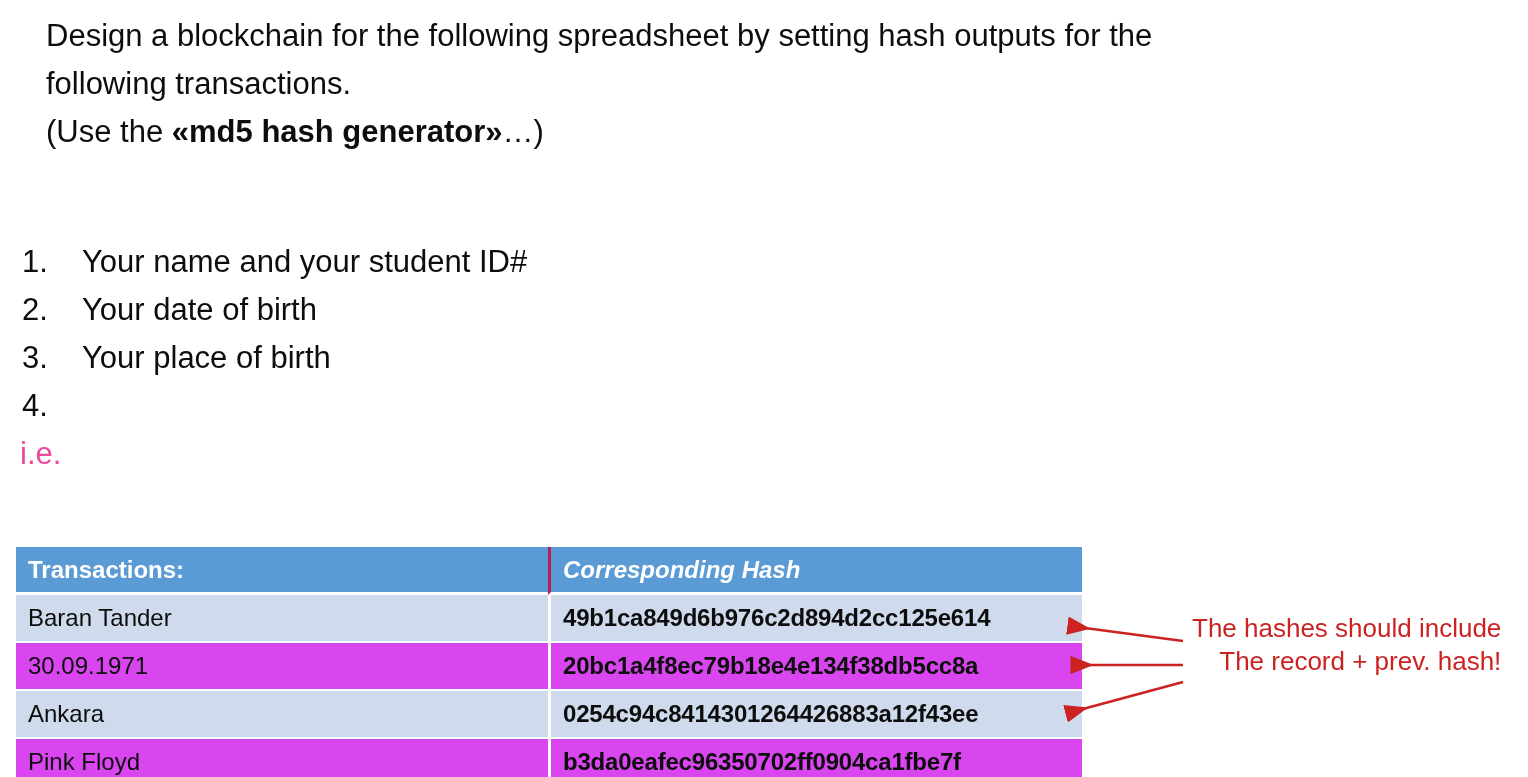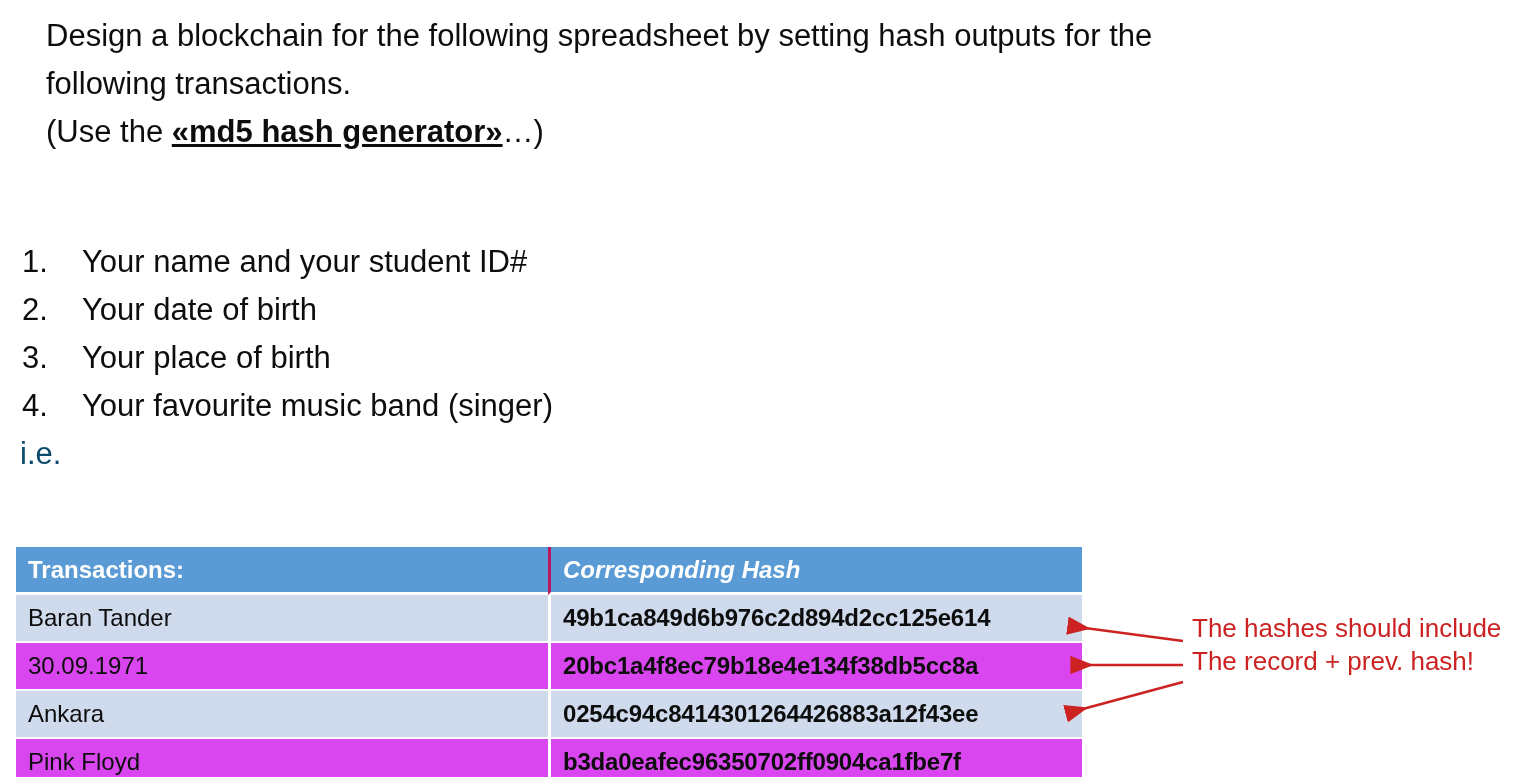--- a/index.html
+++ b/index.html
@@ -22,21 +22,21 @@
     position: absolute;
     left: 14px;
     top: 12px;
     width: 1500px;
     font-size: 31px;
     line-height: 48px;
     color: #0d0d0d;
     white-space: nowrap;
   }
   #intro .line { display: block; margin-left: 32px; }
-  #intro b { font-weight: bold; text-decoration: underline; }
+  #intro b { font-weight: bold; }
 
   
   #task-list {
     position: absolute;
     left: 22px;
     top: 238px;
     margin: 0;
     padding: 0;
     list-style: none;
     font-size: 31px;
@@ -52,21 +52,21 @@
     width: 60px;
     flex: 0 0 60px;
   }
 
   #ie-label {
     position: absolute;
     left: 20px;
     top: 430px;
     font-size: 31px;
     line-height: 48px;
-    color: #0c4a6e;
+    color: #ec4899;
   }
 
   
   #hash-table {
     position: absolute;
     left: 16px;
     top: 503px;
     width: 1066px;
     border-collapse: separate;
     border-spacing: 0;
@@ -122,21 +122,21 @@
   }
   #note-text {
     position: absolute;
     left: 1192px;
     top: 612px;
     font-size: 26px;
     line-height: 33px;
     color: #CC2222;
     white-space: nowrap;
   }
-  #note-text .line { display: block; }
+  #note-text .line { display: block; text-align: right; }
 </style>
 </head>
 <body>
 
 <div id="intro">
   <span class="line">Design a blockchain for the following spreadsheet by setting hash outputs for the</span>
   <span class="line">following transactions.</span>
   <span class="line"><span>(Use the </span><b>«md5 hash generator»</b><span>…)</span></span>
 </div>
 
@@ -148,21 +148,20 @@
   <li>
     <span class="num">2.</span>
     <span class="txt">Your date of birth</span>
   </li>
   <li>
     <span class="num">3.</span>
     <span class="txt">Your place of birth</span>
   </li>
   <li>
     <span class="num">4.</span>
-    <span class="txt">Your favourite music band (singer)</span>
   </li>
 </ol>
 
 <div id="ie-label">i.e.</div>
 
 <table id="hash-table">
   <colgroup>
     <col class="c-tx">
     <col class="c-hash">
   </colgroup>

